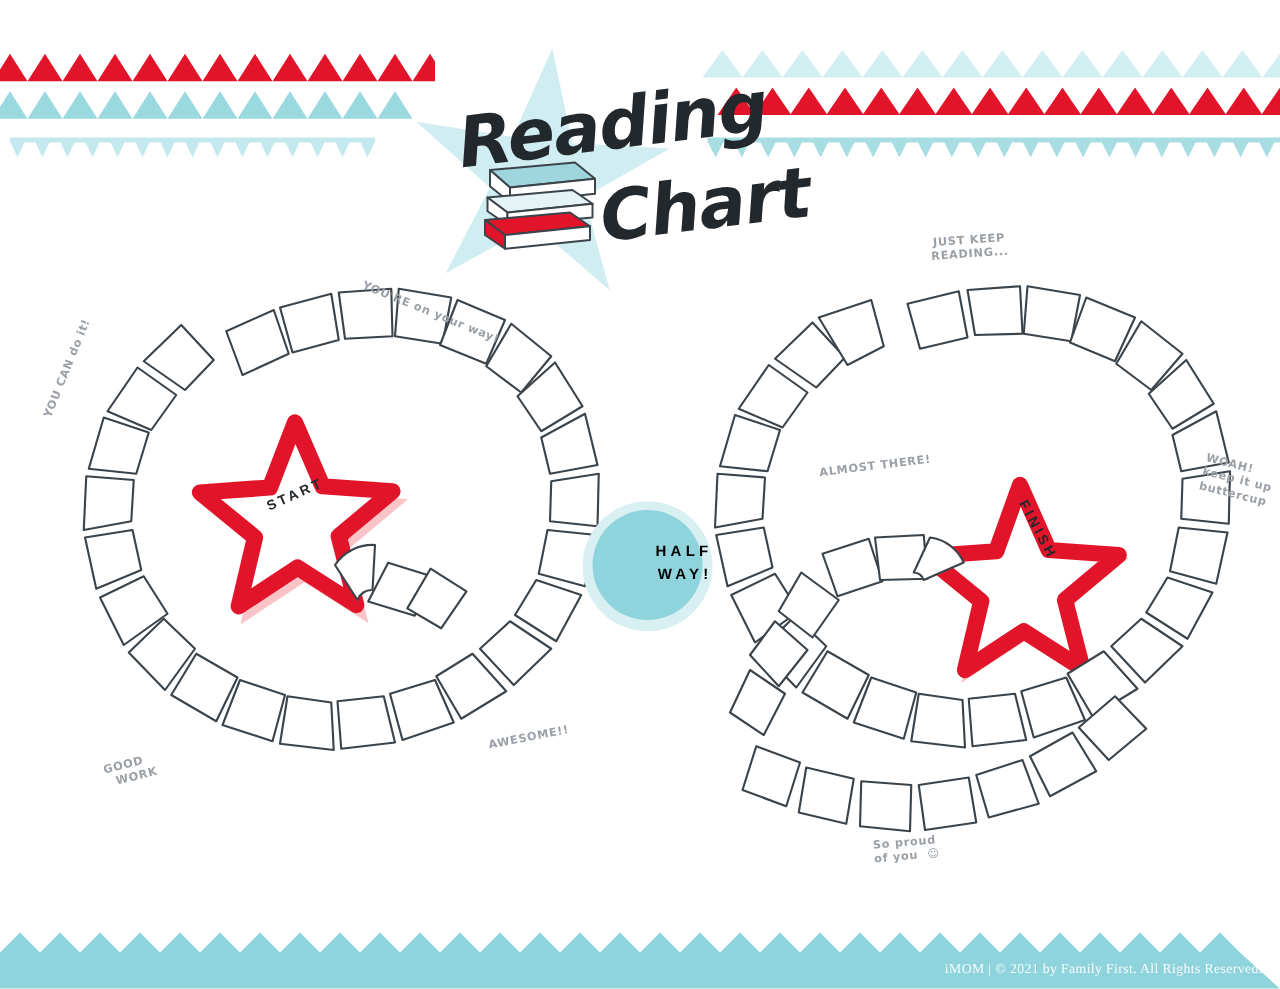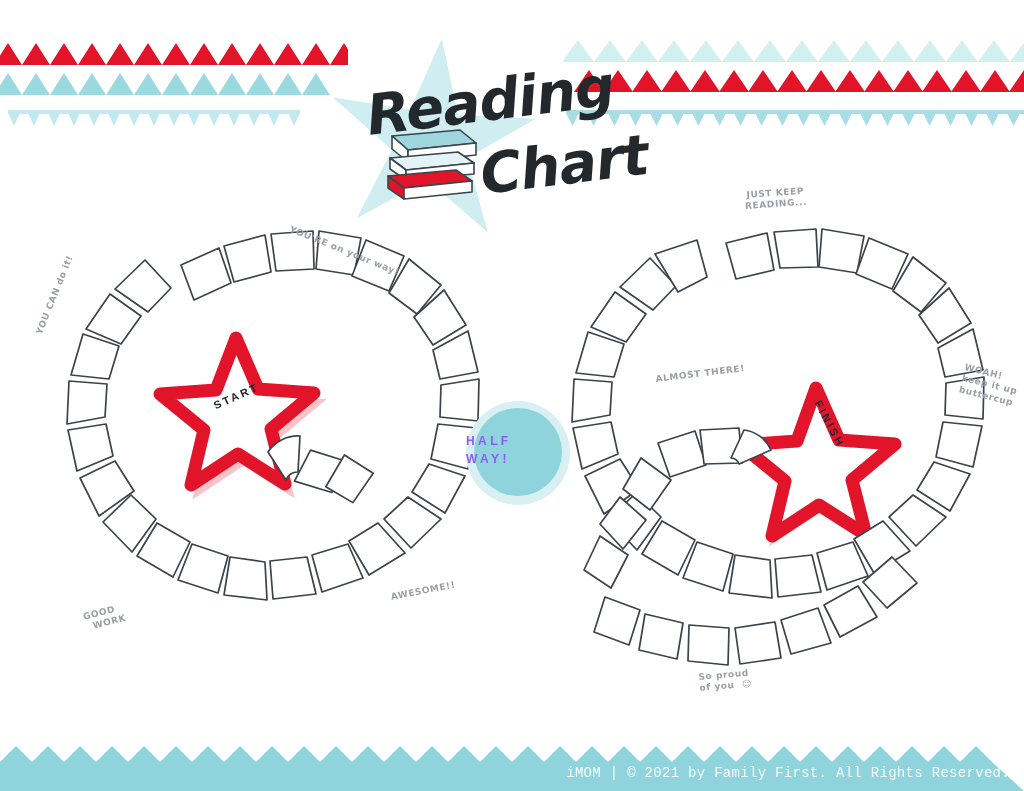--- a/index.html
+++ b/index.html
@@ -53,22 +53,22 @@
     top: 92px;
     font-size: 56px;
     transform: rotate(-7deg);
   }
   
   #footer-text {
     position: absolute;
     right: 14px;
     bottom: 10px;
     color: #ffffff;
-    font-size: 14px;
-    font-family: Liberation Mono, monospace;
+    font-size: 11px;
+    font-family: Liberation Serif, serif;
     letter-spacing: 0.3px;
     opacity: 0.92;
   }
   
   .note {
     position: absolute;
     color: #9aa0a6;
     font-family: "DejaVu Sans", sans-serif;
     font-size: 9px;
     font-weight: bold;
@@ -85,22 +85,22 @@
   #note-just-keep-reading { left: 744px; top: 190px; transform: rotate(-4deg); text-align: center; }
   #note-woah-keep-it-up   { left: 966px; top: 362px; transform: rotate(14deg); }
   #note-almost-there      { left: 655px; top: 374px; transform: rotate(-7deg); }
   #note-so-proud-of-you   { left: 698px; top: 672px; transform: rotate(-5deg); }
   
   #halfway-label {
     position: absolute;
     left: 466px;
     top: 432px;
     width: 104px;
-    text-align: left;
-    color: #8b5cf6;
+    text-align: right;
+    color: #000000;
     font-family: "Liberation Sans", sans-serif;
     font-size: 12px;
     font-weight: bold;
     letter-spacing: 3.4px;
     line-height: 18px;
     pointer-events: none;
   }
   
   .star-label {
     position: absolute;

